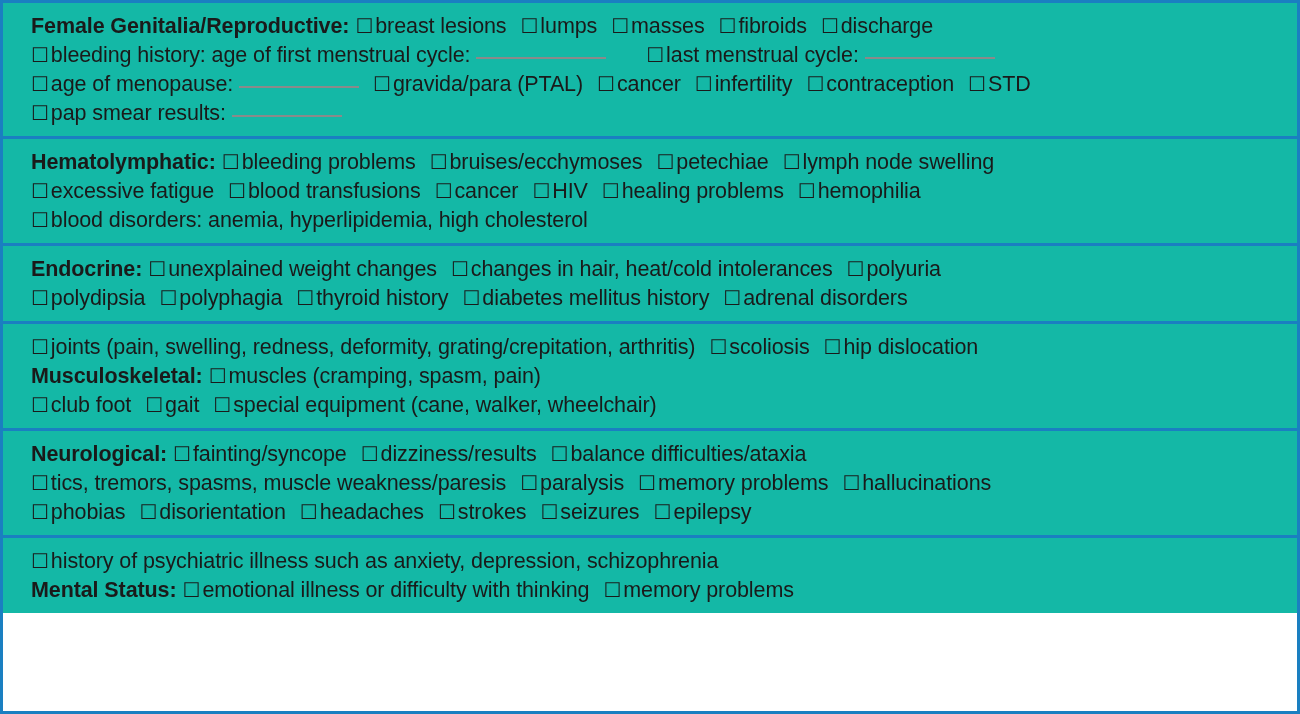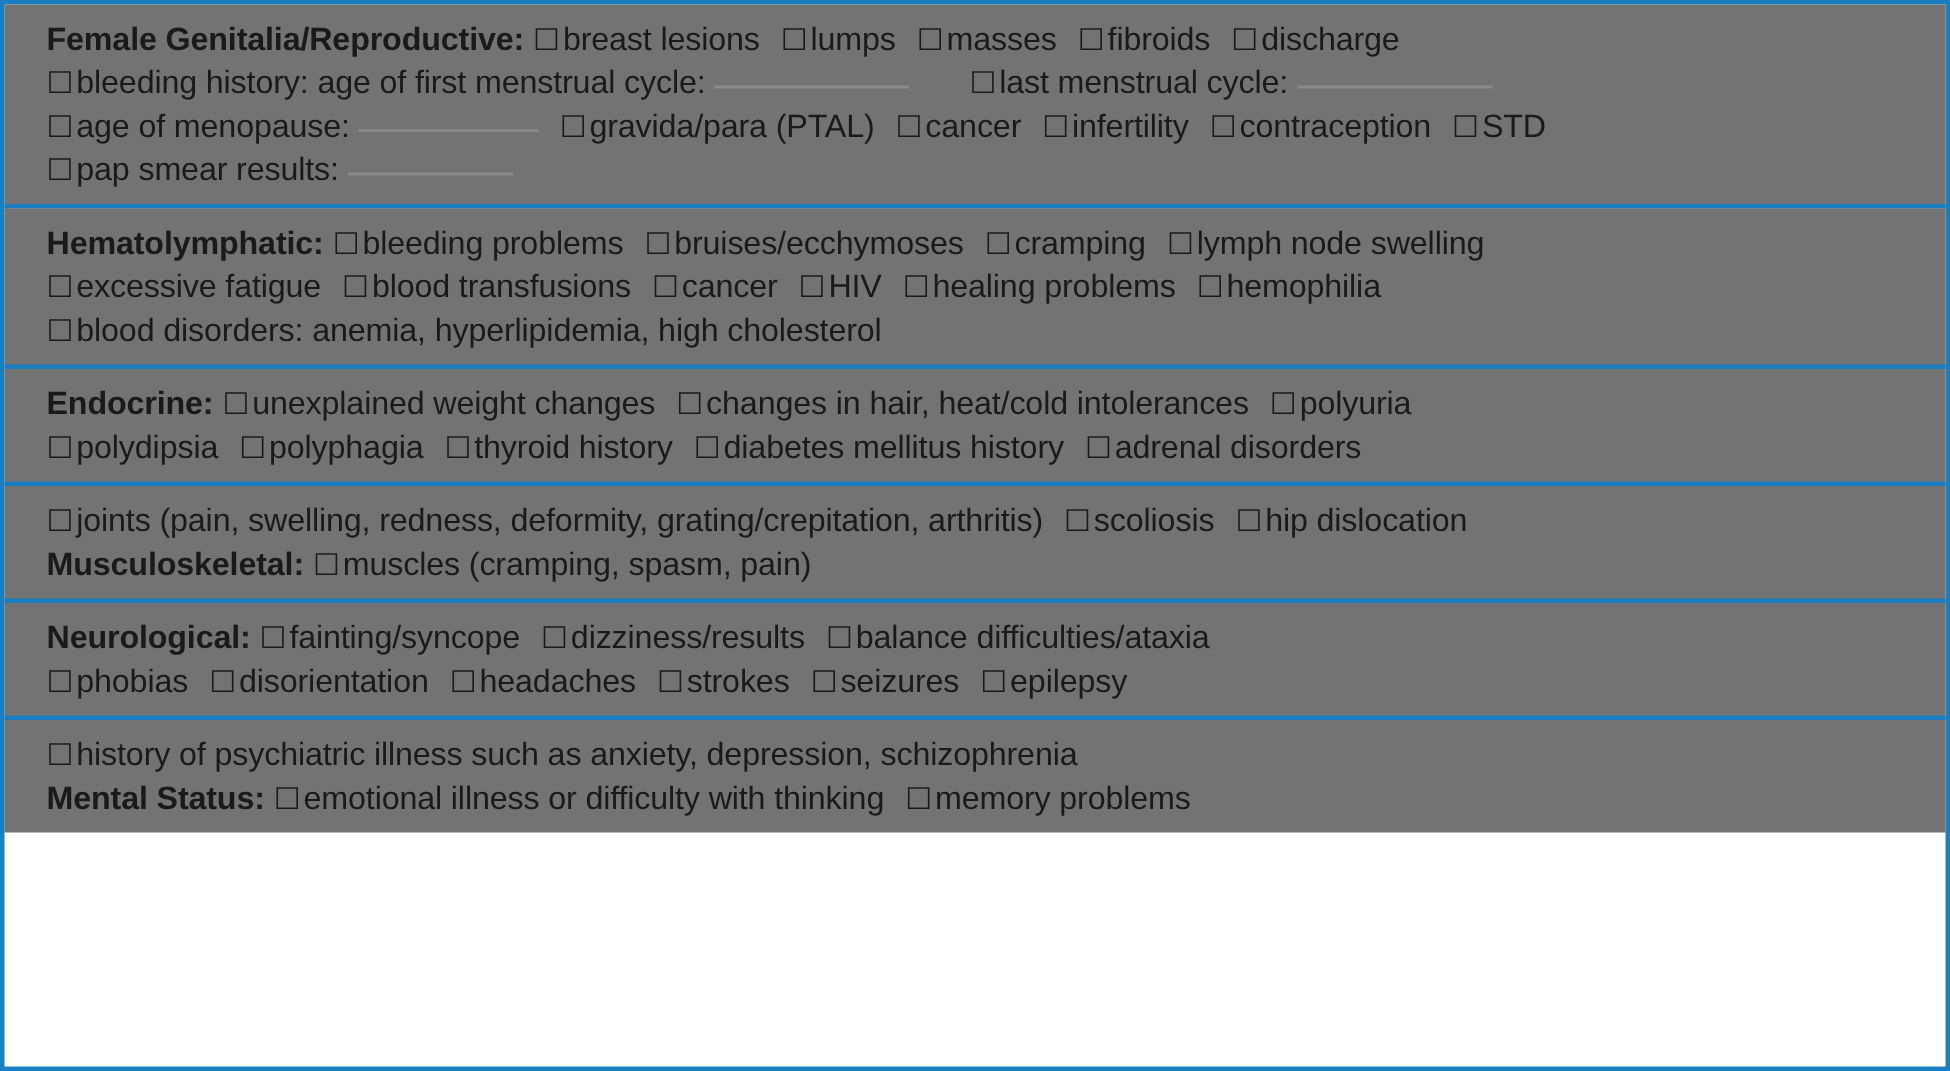--- a/index.html
+++ b/index.html
@@ -20,21 +20,21 @@
     height: 714px;
     border: 3px solid #1a7fc1;
     background: #ffffff;
     display: flex;
     flex-direction: column;
   }
   .form-section {
     box-sizing: border-box;
     padding: 9px 8px 8px 28px;
     border-bottom: 3px solid #1a7fc1;
-    background: #737373;
+    background: #14b8a6;
   }
   .form-section:last-child {
     border-bottom: none;
   }
   .row {
     font-size: 21.5px;
     line-height: 29px;
     white-space: nowrap;
     letter-spacing: -0.1px;
   }
@@ -70,33 +70,35 @@
 <body>
 
 <div id="form-sheet">
     <div class="form-section">
       <div class="row"><span class="section-title">Female Genitalia/Reproductive:</span><span class="item"><span class="cb">☐</span><span>breast lesions</span></span><span class="item"><span class="cb">☐</span><span>lumps</span></span><span class="item"><span class="cb">☐</span><span>masses</span></span><span class="item"><span class="cb">☐</span><span>fibroids</span></span><span class="item"><span class="cb">☐</span><span>discharge</span></span></div>
       <div class="row"><span class="item gap-lg"><span class="cb">☐</span><span>bleeding history: age of first menstrual cycle:</span> <span class="blank blank-lg"></span></span><span class="item"><span class="cb">☐</span><span>last menstrual cycle:</span> <span class="blank blank-lg"></span></span></div>
       <div class="row"><span class="item"><span class="cb">☐</span><span>age of menopause:</span> <span class="blank blank-md"></span></span><span class="item"><span class="cb">☐</span><span>gravida/para (PTAL)</span></span><span class="item"><span class="cb">☐</span><span>cancer</span></span><span class="item"><span class="cb">☐</span><span>infertility</span></span><span class="item"><span class="cb">☐</span><span>contraception</span></span><span class="item"><span class="cb">☐</span><span>STD</span></span></div>
       <div class="row"><span class="item"><span class="cb">☐</span><span>pap smear results:</span> <span class="blank blank-sm"></span></span></div>
     </div>
     <div class="form-section">
-      <div class="row"><span class="section-title">Hematolymphatic:</span><span class="item"><span class="cb">☐</span><span>bleeding problems</span></span><span class="item"><span class="cb">☐</span><span>bruises/ecchymoses</span></span><span class="item"><span class="cb">☐</span><span>cramping</span></span><span class="item"><span class="cb">☐</span><span>lymph node swelling</span></span></div>
+      <div class="row"><span class="section-title">Hematolymphatic:</span><span class="item"><span class="cb">☐</span><span>bleeding problems</span></span><span class="item"><span class="cb">☐</span><span>bruises/ecchymoses</span></span><span class="item"><span class="cb">☐</span><span>petechiae</span></span><span class="item"><span class="cb">☐</span><span>lymph node swelling</span></span></div>
       <div class="row"><span class="item"><span class="cb">☐</span><span>excessive fatigue</span></span><span class="item"><span class="cb">☐</span><span>blood transfusions</span></span><span class="item"><span class="cb">☐</span><span>cancer</span></span><span class="item"><span class="cb">☐</span><span>HIV</span></span><span class="item"><span class="cb">☐</span><span>healing problems</span></span><span class="item"><span class="cb">☐</span><span>hemophilia</span></span></div>
       <div class="row"><span class="item"><span class="cb">☐</span><span>blood disorders: anemia, hyperlipidemia, high cholesterol</span></span></div>
     </div>
     <div class="form-section">
       <div class="row"><span class="section-title">Endocrine:</span><span class="item"><span class="cb">☐</span><span>unexplained weight changes</span></span><span class="item"><span class="cb">☐</span><span>changes in hair, heat/cold intolerances</span></span><span class="item"><span class="cb">☐</span><span>polyuria</span></span></div>
       <div class="row"><span class="item"><span class="cb">☐</span><span>polydipsia</span></span><span class="item"><span class="cb">☐</span><span>polyphagia</span></span><span class="item"><span class="cb">☐</span><span>thyroid history</span></span><span class="item"><span class="cb">☐</span><span>diabetes mellitus history</span></span><span class="item"><span class="cb">☐</span><span>adrenal disorders</span></span></div>
     </div>
     <div class="form-section">
       <div class="row"><span class="item"><span class="cb">☐</span><span>joints (pain, swelling, redness, deformity, grating/crepitation, arthritis)</span></span><span class="item"><span class="cb">☐</span><span>scoliosis</span></span><span class="item"><span class="cb">☐</span><span>hip dislocation</span></span></div>
       <div class="row"><span class="section-title">Musculoskeletal:</span><span class="item"><span class="cb">☐</span><span>muscles (cramping, spasm, pain)</span></span></div>
+      <div class="row"><span class="item"><span class="cb">☐</span><span>club foot</span></span><span class="item"><span class="cb">☐</span><span>gait</span></span><span class="item"><span class="cb">☐</span><span>special equipment (cane, walker, wheelchair)</span></span></div>
     </div>
     <div class="form-section">
       <div class="row"><span class="section-title">Neurological:</span><span class="item"><span class="cb">☐</span><span>fainting/syncope</span></span><span class="item"><span class="cb">☐</span><span>dizziness/results</span></span><span class="item"><span class="cb">☐</span><span>balance difficulties/ataxia</span></span></div>
+      <div class="row"><span class="item"><span class="cb">☐</span><span>tics, tremors, spasms, muscle weakness/paresis</span></span><span class="item"><span class="cb">☐</span><span>paralysis</span></span><span class="item"><span class="cb">☐</span><span>memory problems</span></span><span class="item"><span class="cb">☐</span><span>hallucinations</span></span></div>
       <div class="row"><span class="item"><span class="cb">☐</span><span>phobias</span></span><span class="item"><span class="cb">☐</span><span>disorientation</span></span><span class="item"><span class="cb">☐</span><span>headaches</span></span><span class="item"><span class="cb">☐</span><span>strokes</span></span><span class="item"><span class="cb">☐</span><span>seizures</span></span><span class="item"><span class="cb">☐</span><span>epilepsy</span></span></div>
     </div>
     <div class="form-section">
       <div class="row"><span class="item"><span class="cb">☐</span><span>history of psychiatric illness such as anxiety, depression, schizophrenia</span></span></div>
       <div class="row"><span class="section-title">Mental Status:</span><span class="item"><span class="cb">☐</span><span>emotional illness or difficulty with thinking</span></span><span class="item"><span class="cb">☐</span><span>memory problems</span></span></div>
     </div>
   </div>
 
 </body></html>

